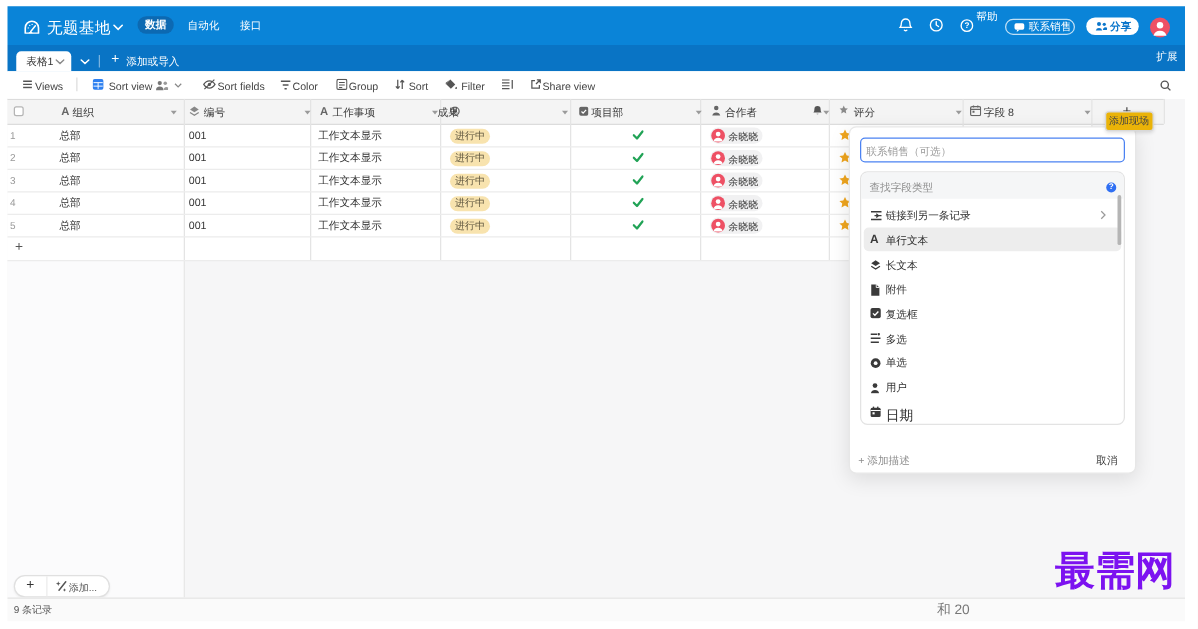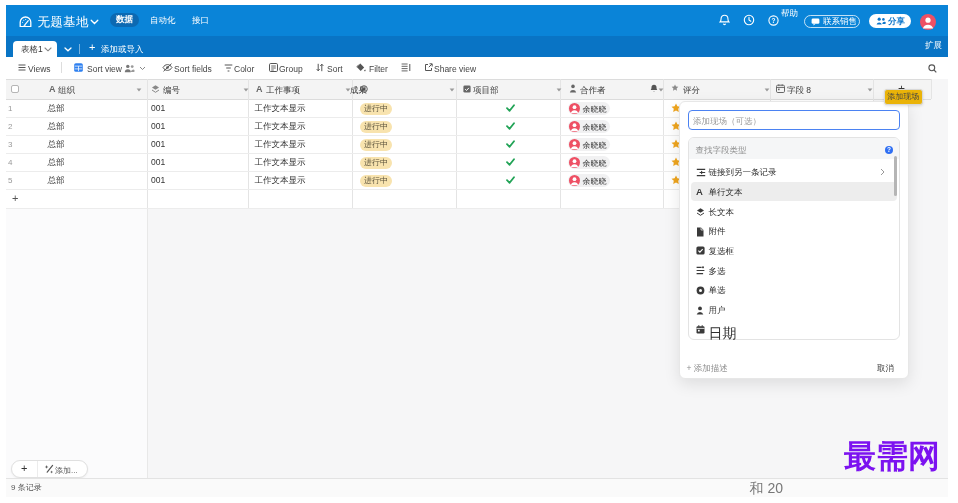--- a/index.html
+++ b/index.html
@@ -307,25 +307,25 @@
 <div class="ab" style="left:21px;top:462px;font-size:11px;color:#333">+</div>
 <div class="ab" style="left:36.5px;top:460.5px;width:1px;height:16.5px;background:#ececec"></div>
 <svg class="ab" style="left:43.5px;top:463.5px" width="10" height="10" viewBox="0 0 10 10">
     <path d="M8.6 1.4L3.2 8.2" stroke="#555" stroke-width="1.2" stroke-linecap="round"></path>
     <path d="M2.6 1l.5 1.4 1.4.5-1.4.5-.5 1.4-.5-1.4L0.7 2.9l1.4-.5z" fill="#555"></path>
     <path d="M7.6 6.6l.4 1 1 .4-1 .4-.4 1-.4-1-1-.4 1-.4z" fill="#555"></path>
   </svg>
 <div class="ab" style="left:55px;top:464.5px;font-size:8px;color:#555">添加...</div>
 <div class="ab" style="left:6px;top:478px;width:942px;height:19px;background:#fafafa;border-top:1px solid #e3e3e3"></div>
 <div class="ab" style="left:11px;top:481.5px;font-size:8px;color:#555">9 条记录</div>
-<div class="ab" style="left:749.5px;top:479.5px;font-size:14px;color:#777">和 20</div>
+<div class="ab" style="left:749.5px;top:479.5px;font-size:11px;color:#777">和 20</div>
 <div class="ab" style="left:844px;top:435px;font-size:32px;font-weight:700;color:#7c12f0;font-family:'Liberation Serif',serif;z-index:70">最需网</div>
 <div class="ab" style="left:679px;top:101px;width:230px;height:278px;background:#fff;border:1px solid #e7e7e7;border-radius:6px;box-shadow:0 5px 16px rgba(0,0,0,0.10);z-index:40"></div>
 <div class="ab" style="left:687.5px;top:110px;width:212.5px;height:20px;background:#fff;border:1.5px solid #4b82f2;border-radius:4px;z-index:41"></div>
-<div class="ab" style="left:693px;top:115.5px;font-size:8.5px;color:#9a9a9a;z-index:42">添加现场（可选）</div>
+<div class="ab" style="left:693px;top:115.5px;font-size:8.5px;color:#9a9a9a;z-index:42">联系销售（可选）</div>
 <div class="ab" style="left:688px;top:137px;width:212px;height:203px;border:1px solid #e3e3e3;border-radius:6px;z-index:41;background:#fff;overflow:hidden"></div>
 <div class="ab" style="left:689px;top:138px;width:210px;height:21px;background:#f5f6f7;border-radius:5px 5px 0 0;z-index:42"></div>
 <div class="ab" style="left:695.5px;top:144.5px;font-size:8.5px;color:#8f8f8f;z-index:43">查找字段类型</div>
 <div class="ab" style="left:885px;top:145.5px;width:8px;height:8px;background:#2f6ff3;border-radius:50%;z-index:43;color:#fff;font-size:6.5px;font-weight:700;display:flex;align-items:center;justify-content:center">?</div>
 <div class="ab" style="left:691px;top:182px;width:205.5px;height:19.3px;background:#ededed;border-radius:4px;z-index:42"></div>
 <div class="ab" style="left:893.5px;top:156px;width:3.2px;height:40px;background:#b5b5b5;border-radius:2px;z-index:44"></div>
 <svg class="ab" style="left:696px;top:167.65px;z-index:43" width="10" height="9" viewBox="0 0 10 9">
     <path d="M0.8 1.4h8.4M0.8 7.6h8.4" stroke="#3a3a3a" stroke-width="1.2"></path>
     <path d="M3.6 4.5h5.6M5 3l1.8 1.5L5 6" fill="none" stroke="#3a3a3a" stroke-width="1"></path>
   </svg>
@@ -364,16 +364,16 @@
     <circle cx="4" cy="2.4" r="1.9" fill="#3a3a3a"></circle>
     <path d="M0.7 8.5a3.4 3.4 0 0 1 6.6 0z" fill="#3a3a3a"></path>
   </svg>
 <div class="ab" style="left:708.5px;top:305.1px;font-size:8.5px;color:#2f2f2f;z-index:43">用户</div>
 <svg class="ab" style="left:696px;top:325.25px;z-index:43" width="9" height="9" viewBox="0 0 9 9">
     <rect x="0.5" y="1.2" width="8" height="7.3" rx="1.2" fill="#3a3a3a"></rect>
     <path d="M0.5 3.4h8" stroke="#fff" stroke-width="0.8"></path>
     <path d="M2.8 0.2v1.6M6.2 0.2v1.6" stroke="#3a3a3a" stroke-width="1.1"></path>
     <rect x="2" y="4.8" width="1.7" height="1.7" fill="#fff"></rect>
   </svg>
-<div class="ab" style="left:708.5px;top:324.8px;font-size:14px;color:#2f2f2f;z-index:43">日期</div>
+<div class="ab" style="left:708.5px;top:324.8px;font-size:11px;color:#2f2f2f;z-index:43">日期</div>
 <div class="ab" style="left:686.5px;top:362.5px;font-size:8.5px;color:#8e8e8e;z-index:41">+ 添加描述</div>
 <div class="ab" style="left:877px;top:362.5px;font-size:8.5px;color:#3c3c3c;z-index:41">取消</div>
 <div class="ab" style="left:883.5px;top:89px;width:39.5px;height:15.5px;background:#eab308;border:1px solid #d8d8d8;border-radius:3px;box-shadow:0 1px 3px rgba(0,0,0,0.12);z-index:60;display:flex;align-items:center;justify-content:center;font-size:8px;color:#444">添加现场</div>
 
 </body></html>

